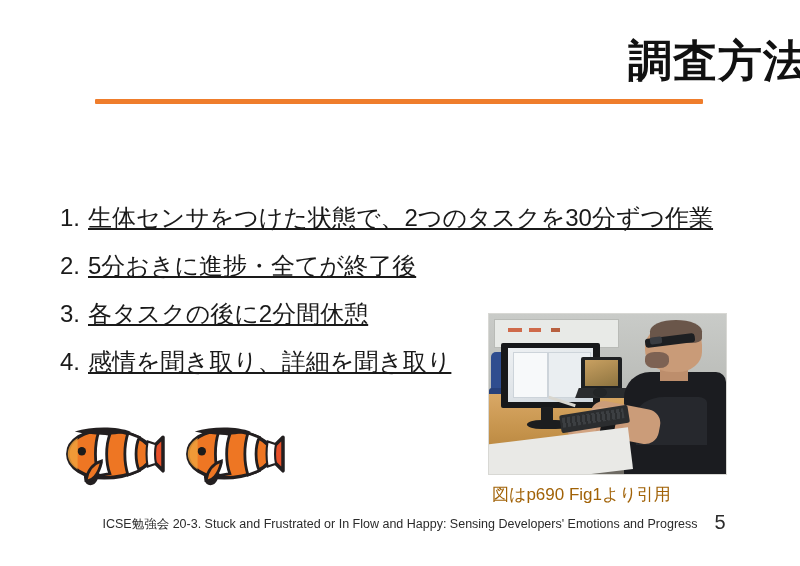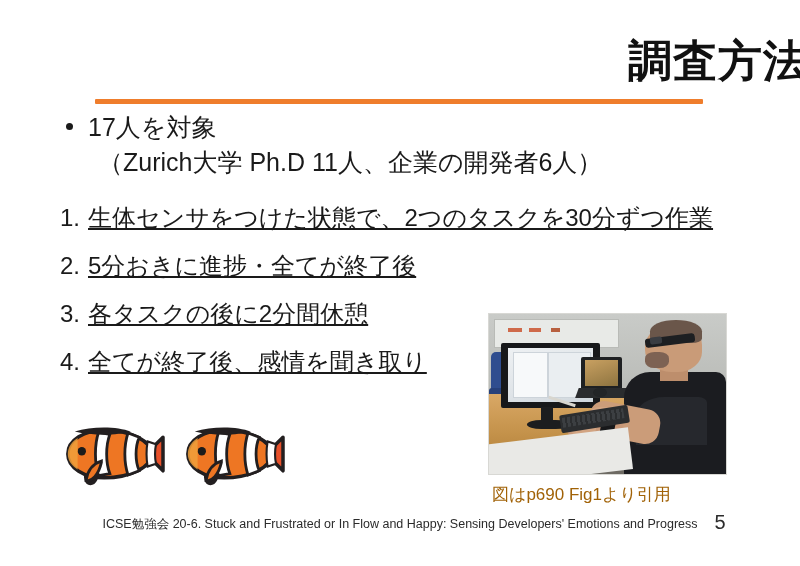--- a/index.html
+++ b/index.html
@@ -199,44 +199,37 @@
   }
 </style>
 </head>
 <body>
 
 <div id="slide">
 
   <div id="slide-title">調査方法</div>
   <div id="title-rule"></div>
 
-  <div id="bullet-block">
-    <div class="bullet-row">
-      <span class="bullet-dot"></span>
-      <span>17人を対象</span>
-    </div>
-    <div class="bullet-sub">（Zurich大学 Ph.D 11人、企業の開発者6人）</div>
-  </div>
 
   <div id="numbered-list">
     <div class="num-item">
       <span class="num-marker">1.</span>
       <span class="num-text">生体センサをつけた状態で、2つのタスクを30分ずつ作業</span>
     </div>
     <div class="num-item">
       <span class="num-marker">2.</span>
       <span class="num-text">5分おきに進捗・全てが終了後</span>
     </div>
     <div class="num-item">
       <span class="num-marker">3.</span>
       <span class="num-text">各タスクの後に2分間休憩</span>
     </div>
     <div class="num-item">
       <span class="num-marker">4.</span>
-      <span class="num-text">全てが終了後、感情を聞き取り</span>
+      <span class="num-text">感情を聞き取り、詳細を聞き取り</span>
     </div>
   </div>
 
   <div id="photo-figure">
     <div id="photo" title="EEGヘッドバンドを装着した開発者がデスクでモニタとキーボードを使って作業している写真">
       <div class="ph wall"></div>
       <div class="ph whiteboard"></div>
       <div class="ph wb-mark1"></div>
       <div class="ph wb-mark2"></div>
       <div class="ph wb-mark3"></div>
@@ -304,16 +297,16 @@
       <path d="M58 17 C52 34 52 62 58 79 L74 76 C68 60 68 36 74 20 Z" fill="#ffffff" stroke="#231f20" stroke-width="4"></path>
       <path d="M100 18 C94 36 94 60 100 78 L116 72 C110 58 110 38 116 24 Z" fill="#ffffff" stroke="#231f20" stroke-width="4"></path>
       <path d="M128 30 C126 42 126 54 128 66 L140 62 C138 52 138 44 140 34 Z" fill="#ffffff" stroke="#231f20" stroke-width="3"></path>
       <path d="M24 16 C48 8 84 8 104 16 C84 22 48 22 24 16 Z" fill="#231f20"></path>
       <path d="M62 60 C58 78 48 88 40 86 C42 72 50 62 62 58 Z" fill="#ee7623" stroke="#231f20" stroke-width="4"></path>
       <circle cx="34" cy="44" r="6" fill="#1b1b1b"></circle>
       <path d="M14 48 C14 38 20 30 28 25 L28 70 C20 65 14 58 14 48 Z" fill="#f0a03b" opacity="0.85"></path>
     </svg>
   </div>
 
-  <div id="footer">ICSE勉強会 20-6. Stuck and Frustrated or In Flow and Happy: Sensing Developers' Emotions and Progress</div>
+  <div id="footer">ICSE勉強会 20-3. Stuck and Frustrated or In Flow and Happy: Sensing Developers' Emotions and Progress</div>
   <div id="page-number">5</div>
 
 </div>
 
 </body></html>

